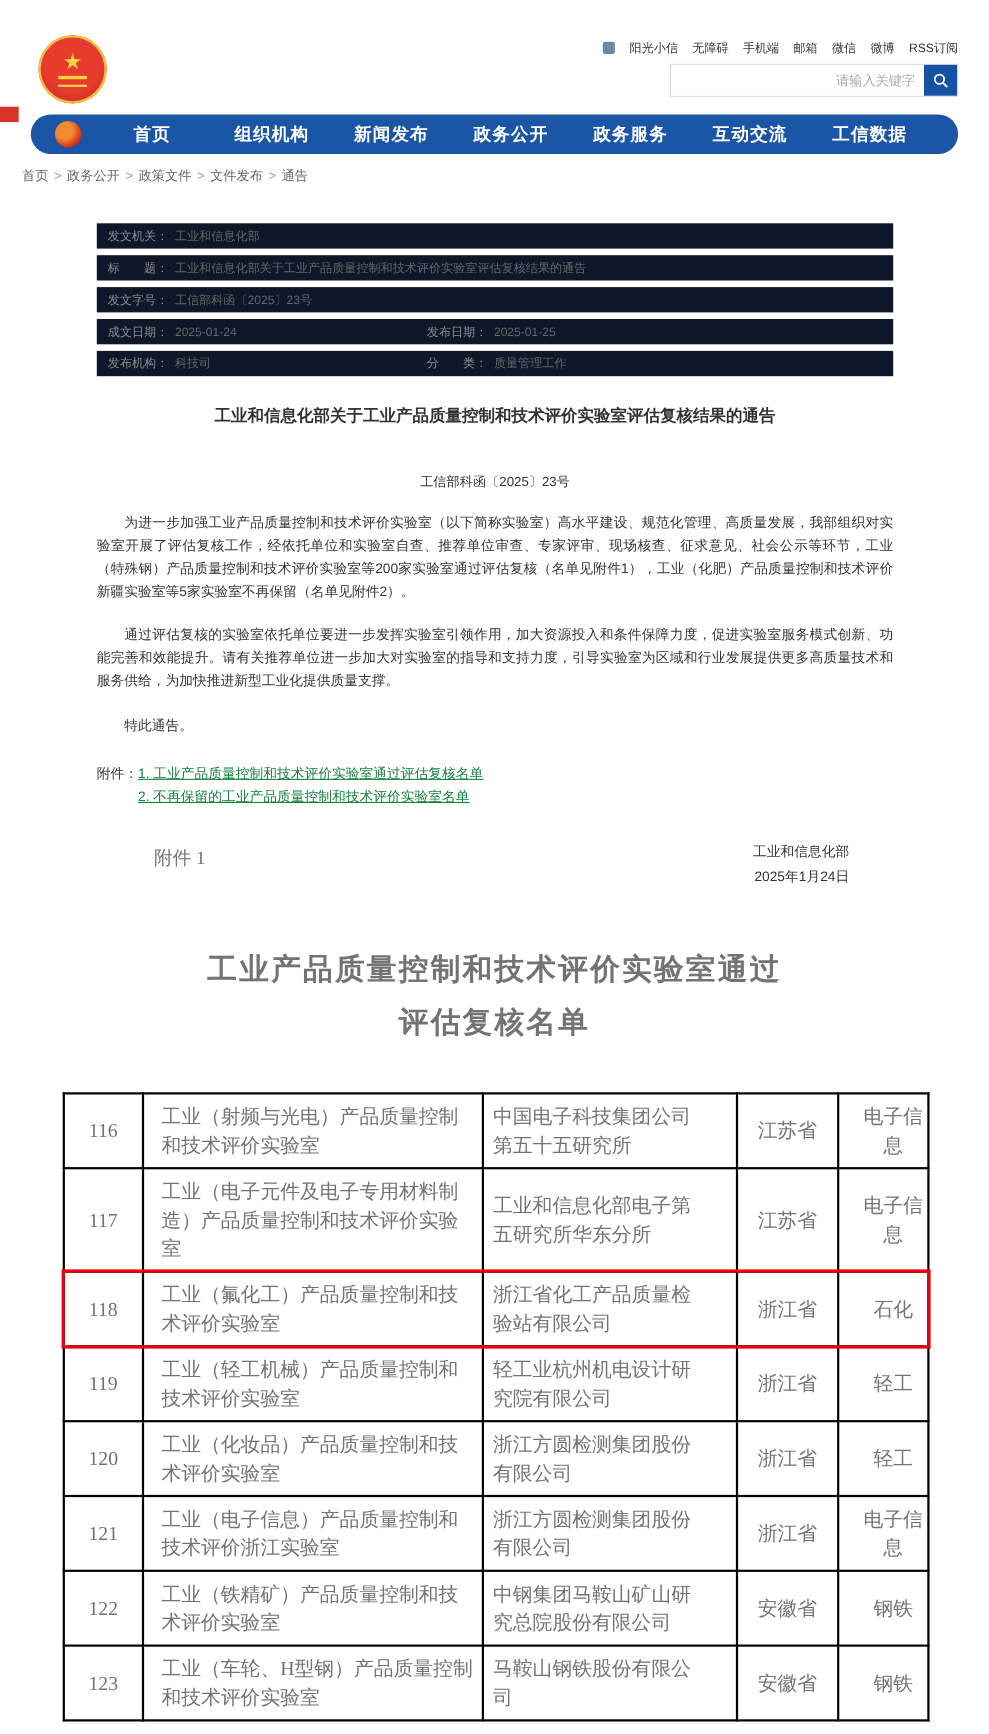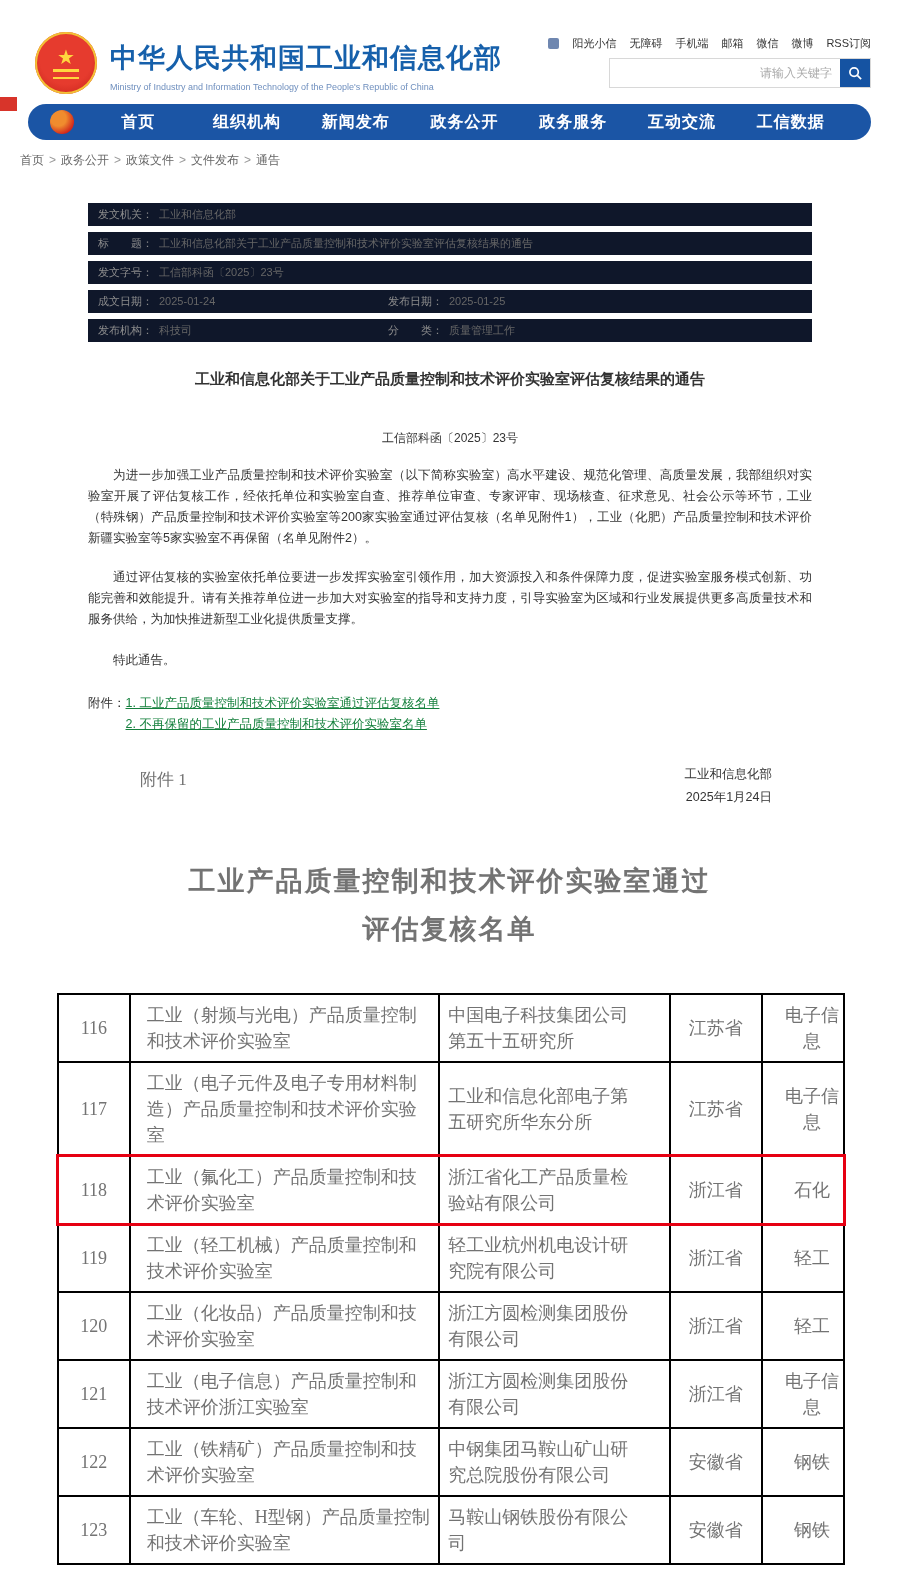--- a/index.html
+++ b/index.html
@@ -74,24 +74,20 @@
   .lab-table tr.hl { outline:3px solid #e60012; outline-offset:-1px; }
 </style>
 </head>
 <body>
 
 <div class="header">
   <div class="emblem">
     <div class="star">★</div>
     <div class="gate"></div>
   </div>
-  <div class="site-titles">
-    <div class="site-title">中华人民共和国工业和信息化部</div>
-    <div class="site-subtitle">Ministry of Industry and Information Technology of the People's Republic of China</div>
-  </div>
 
   <div class="top-links">
     <span class="chatbot-ic"></span>
 
   <a>阳光小信</a>
       <a>无障碍</a>
       <a>手机端</a>
       <a>邮箱</a>
       <a>微信</a>
       <a>微博</a>

